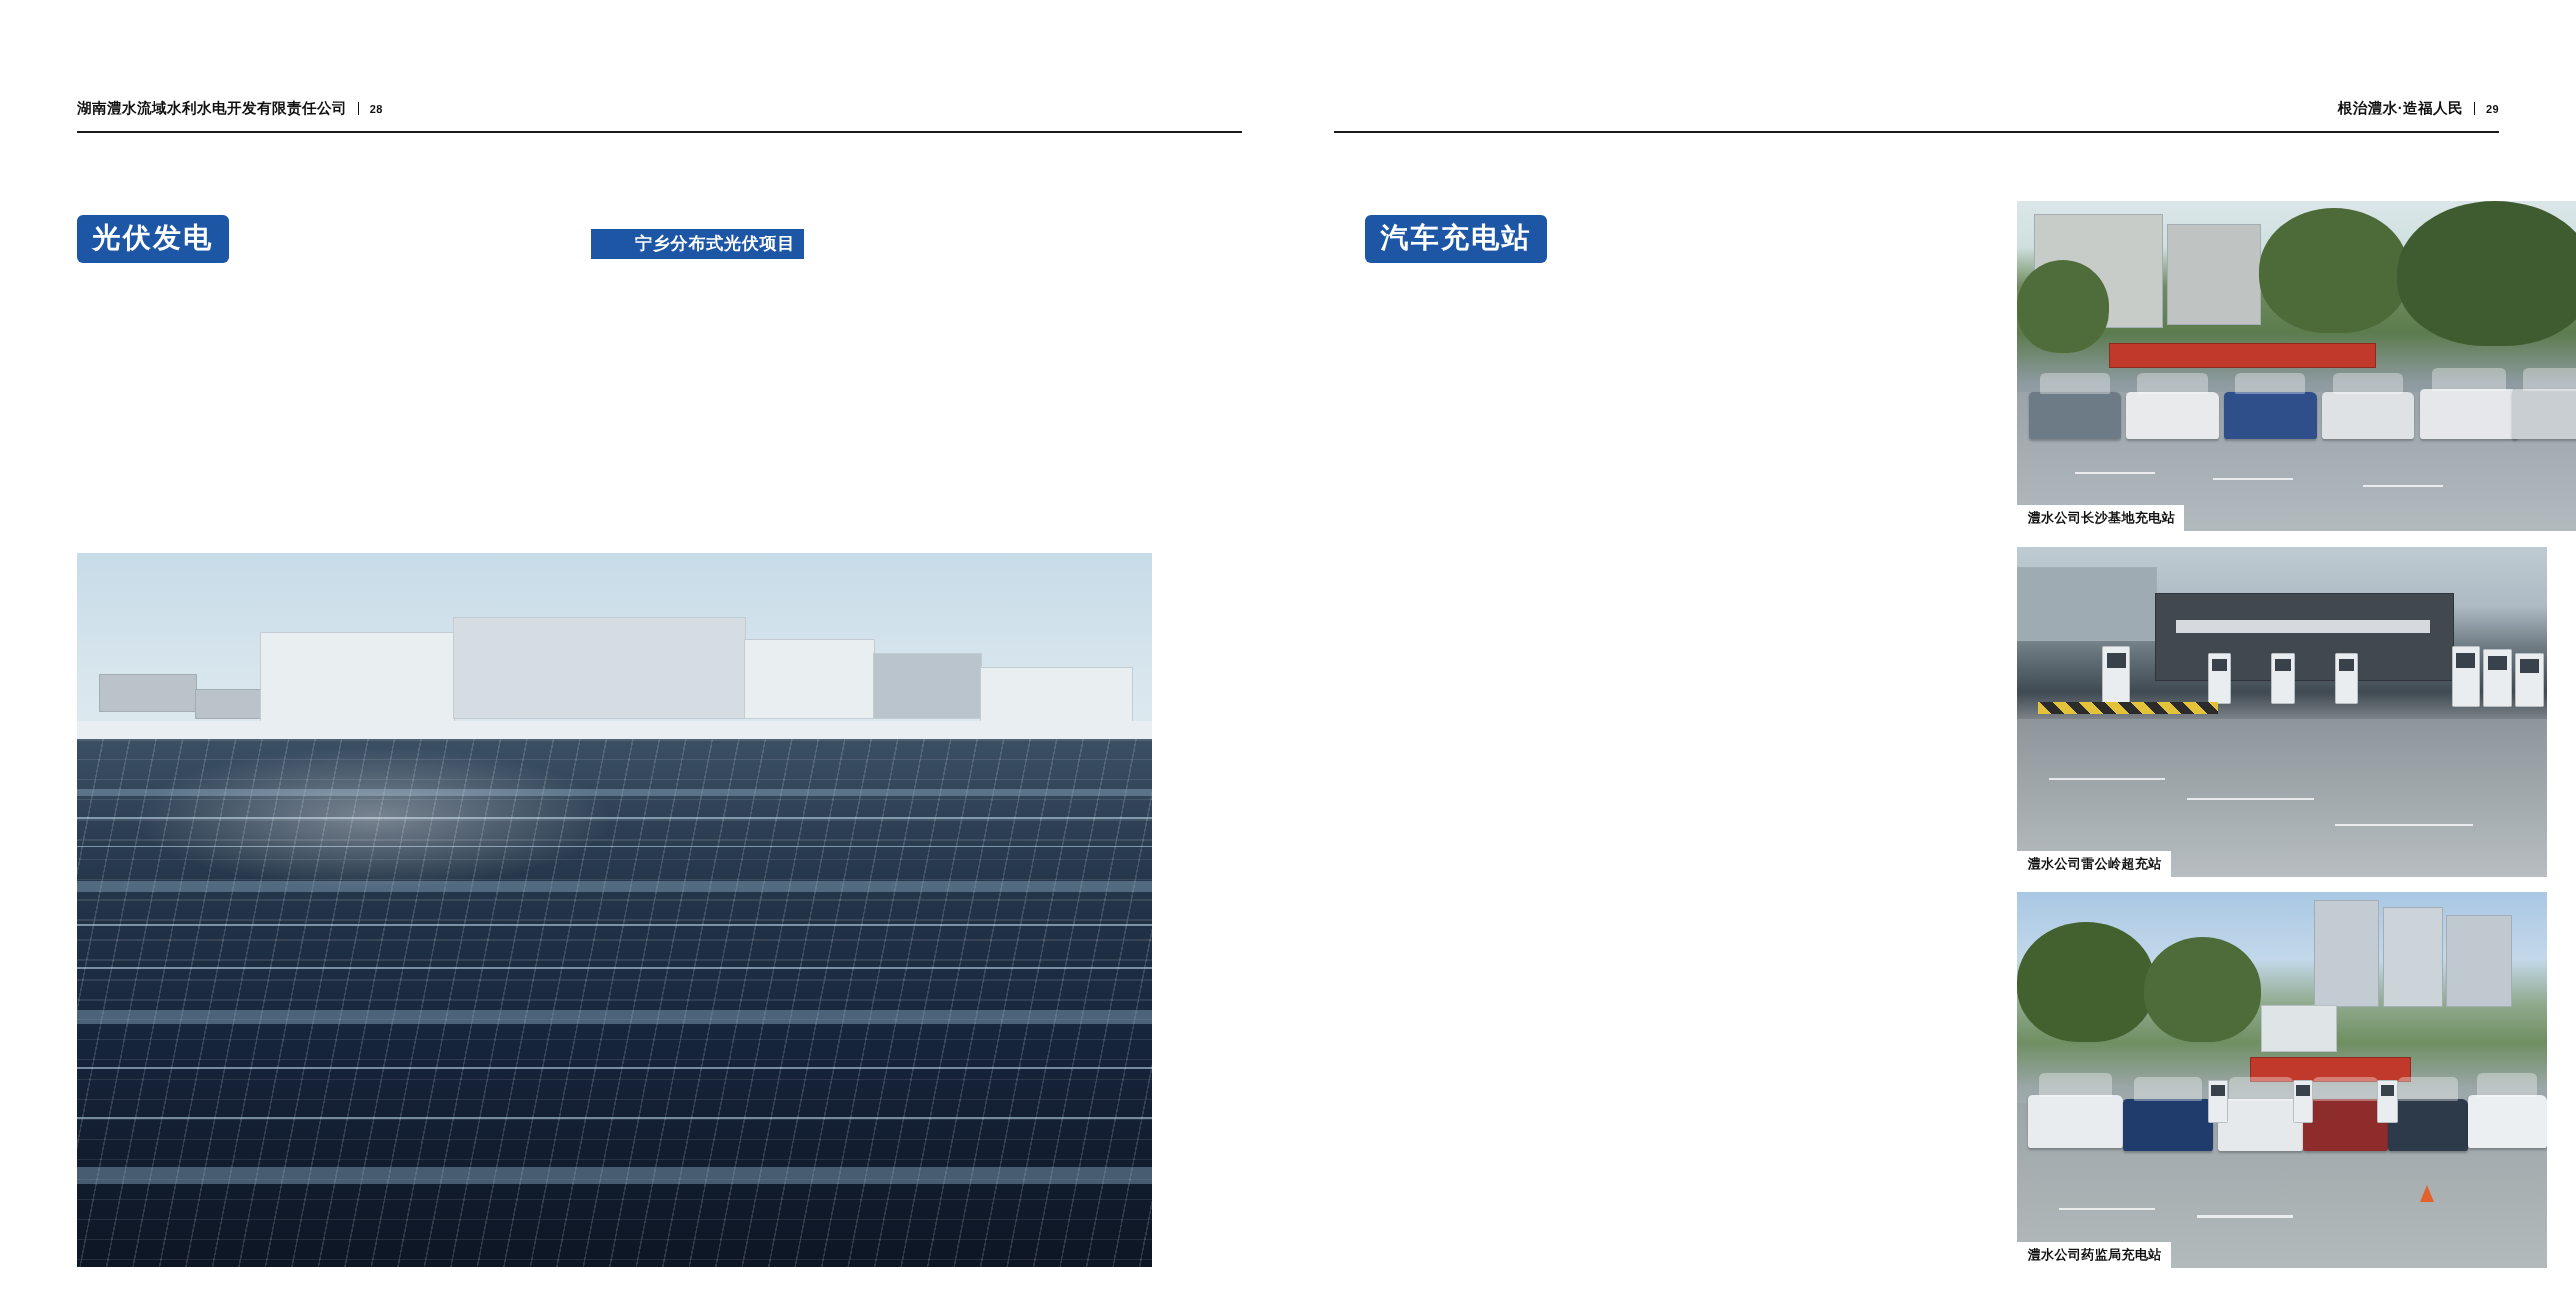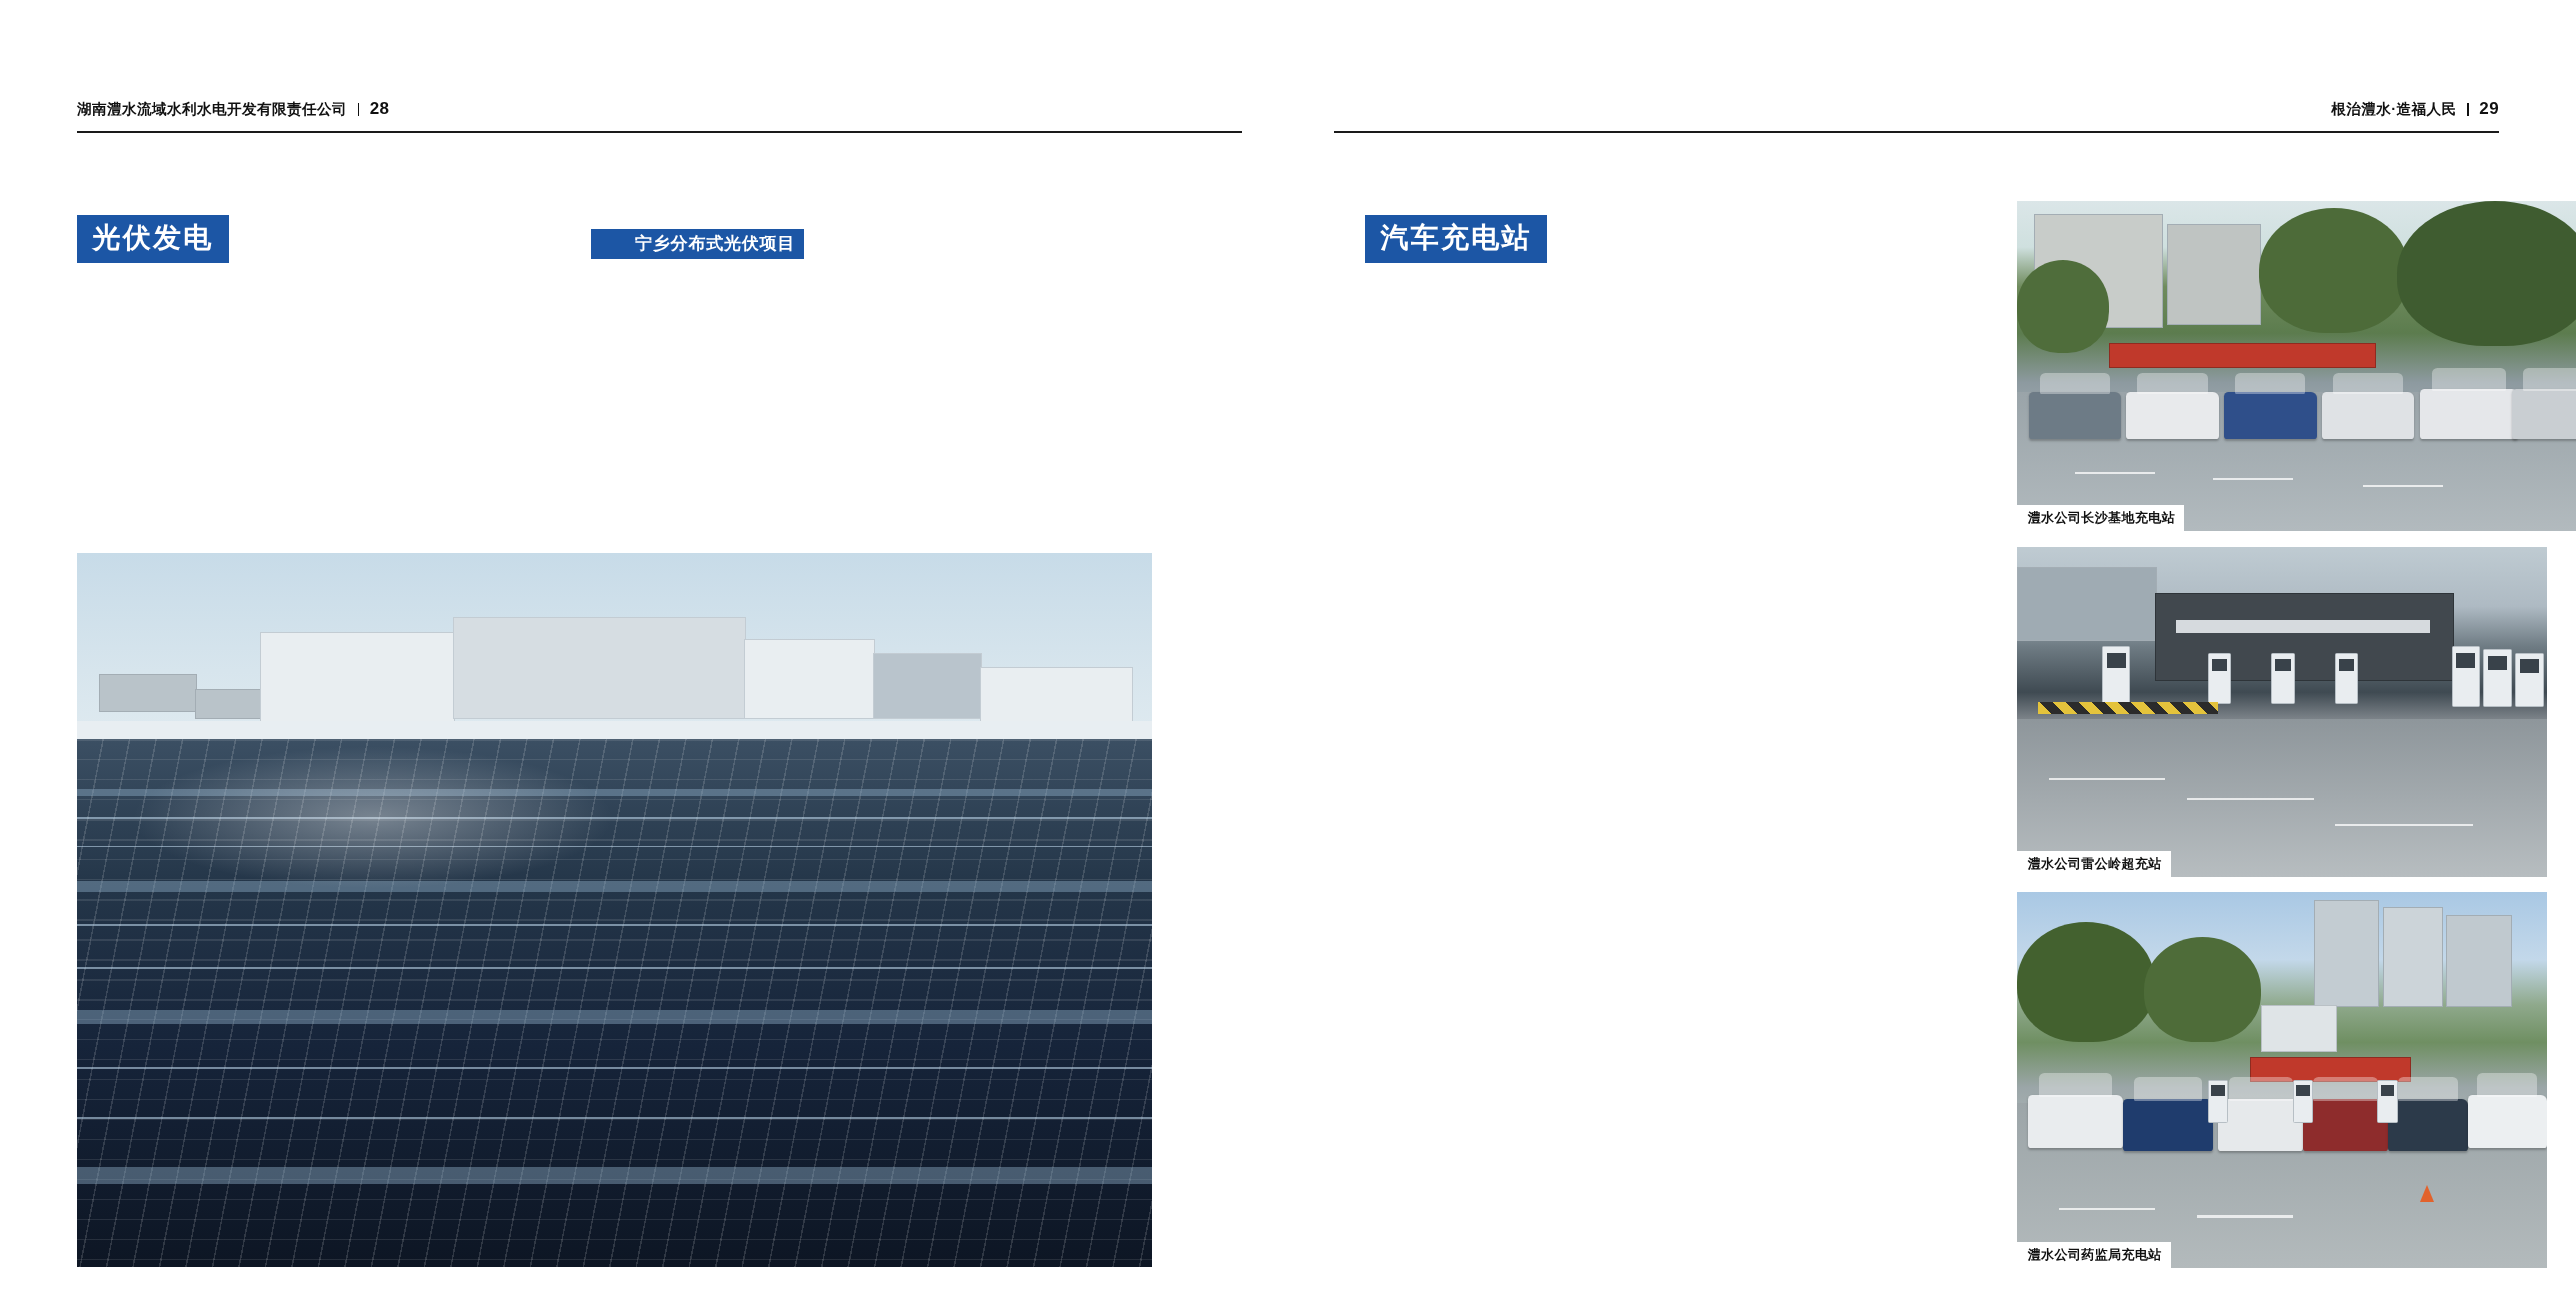--- a/index.html
+++ b/index.html
@@ -45,21 +45,21 @@
   }
   .runhead.left { left: 77px; }
   .runhead.right { right: 77px; }
   .runhead .sep {
     display: inline-block;
     width: 1.5px;
     height: 13px;
     background: #111;
   }
   .runhead .pageno {
-    font-size: 17px;
+    font-size: 11px;
     font-weight: bold;
   }
 
   .headrule {
     position: absolute;
     top: 100px;
     height: 1.5px;
     background: #1a1a1a;
   }
   .headrule.left { left: 77px; right: 46px; }
@@ -69,20 +69,21 @@
   .banner {
     position: absolute;
     background: #1c56a5;
     color: #ffffff;
     font-size: 28px;
     font-weight: bold;
     letter-spacing: 2.3px;
     padding: 9.2px 15.4px 10.7px 15.4px;
     line-height: 1;
     white-space: nowrap;
+    border-radius: 6px;
   }
 
   .subbanner {
     position: absolute;
     background: #1c56a5;
     color: #ffffff;
     font-size: 17px;
     font-weight: bold;
     letter-spacing: 0.8px;
     padding: 6.1px 9.2px 7px 9.2px;

